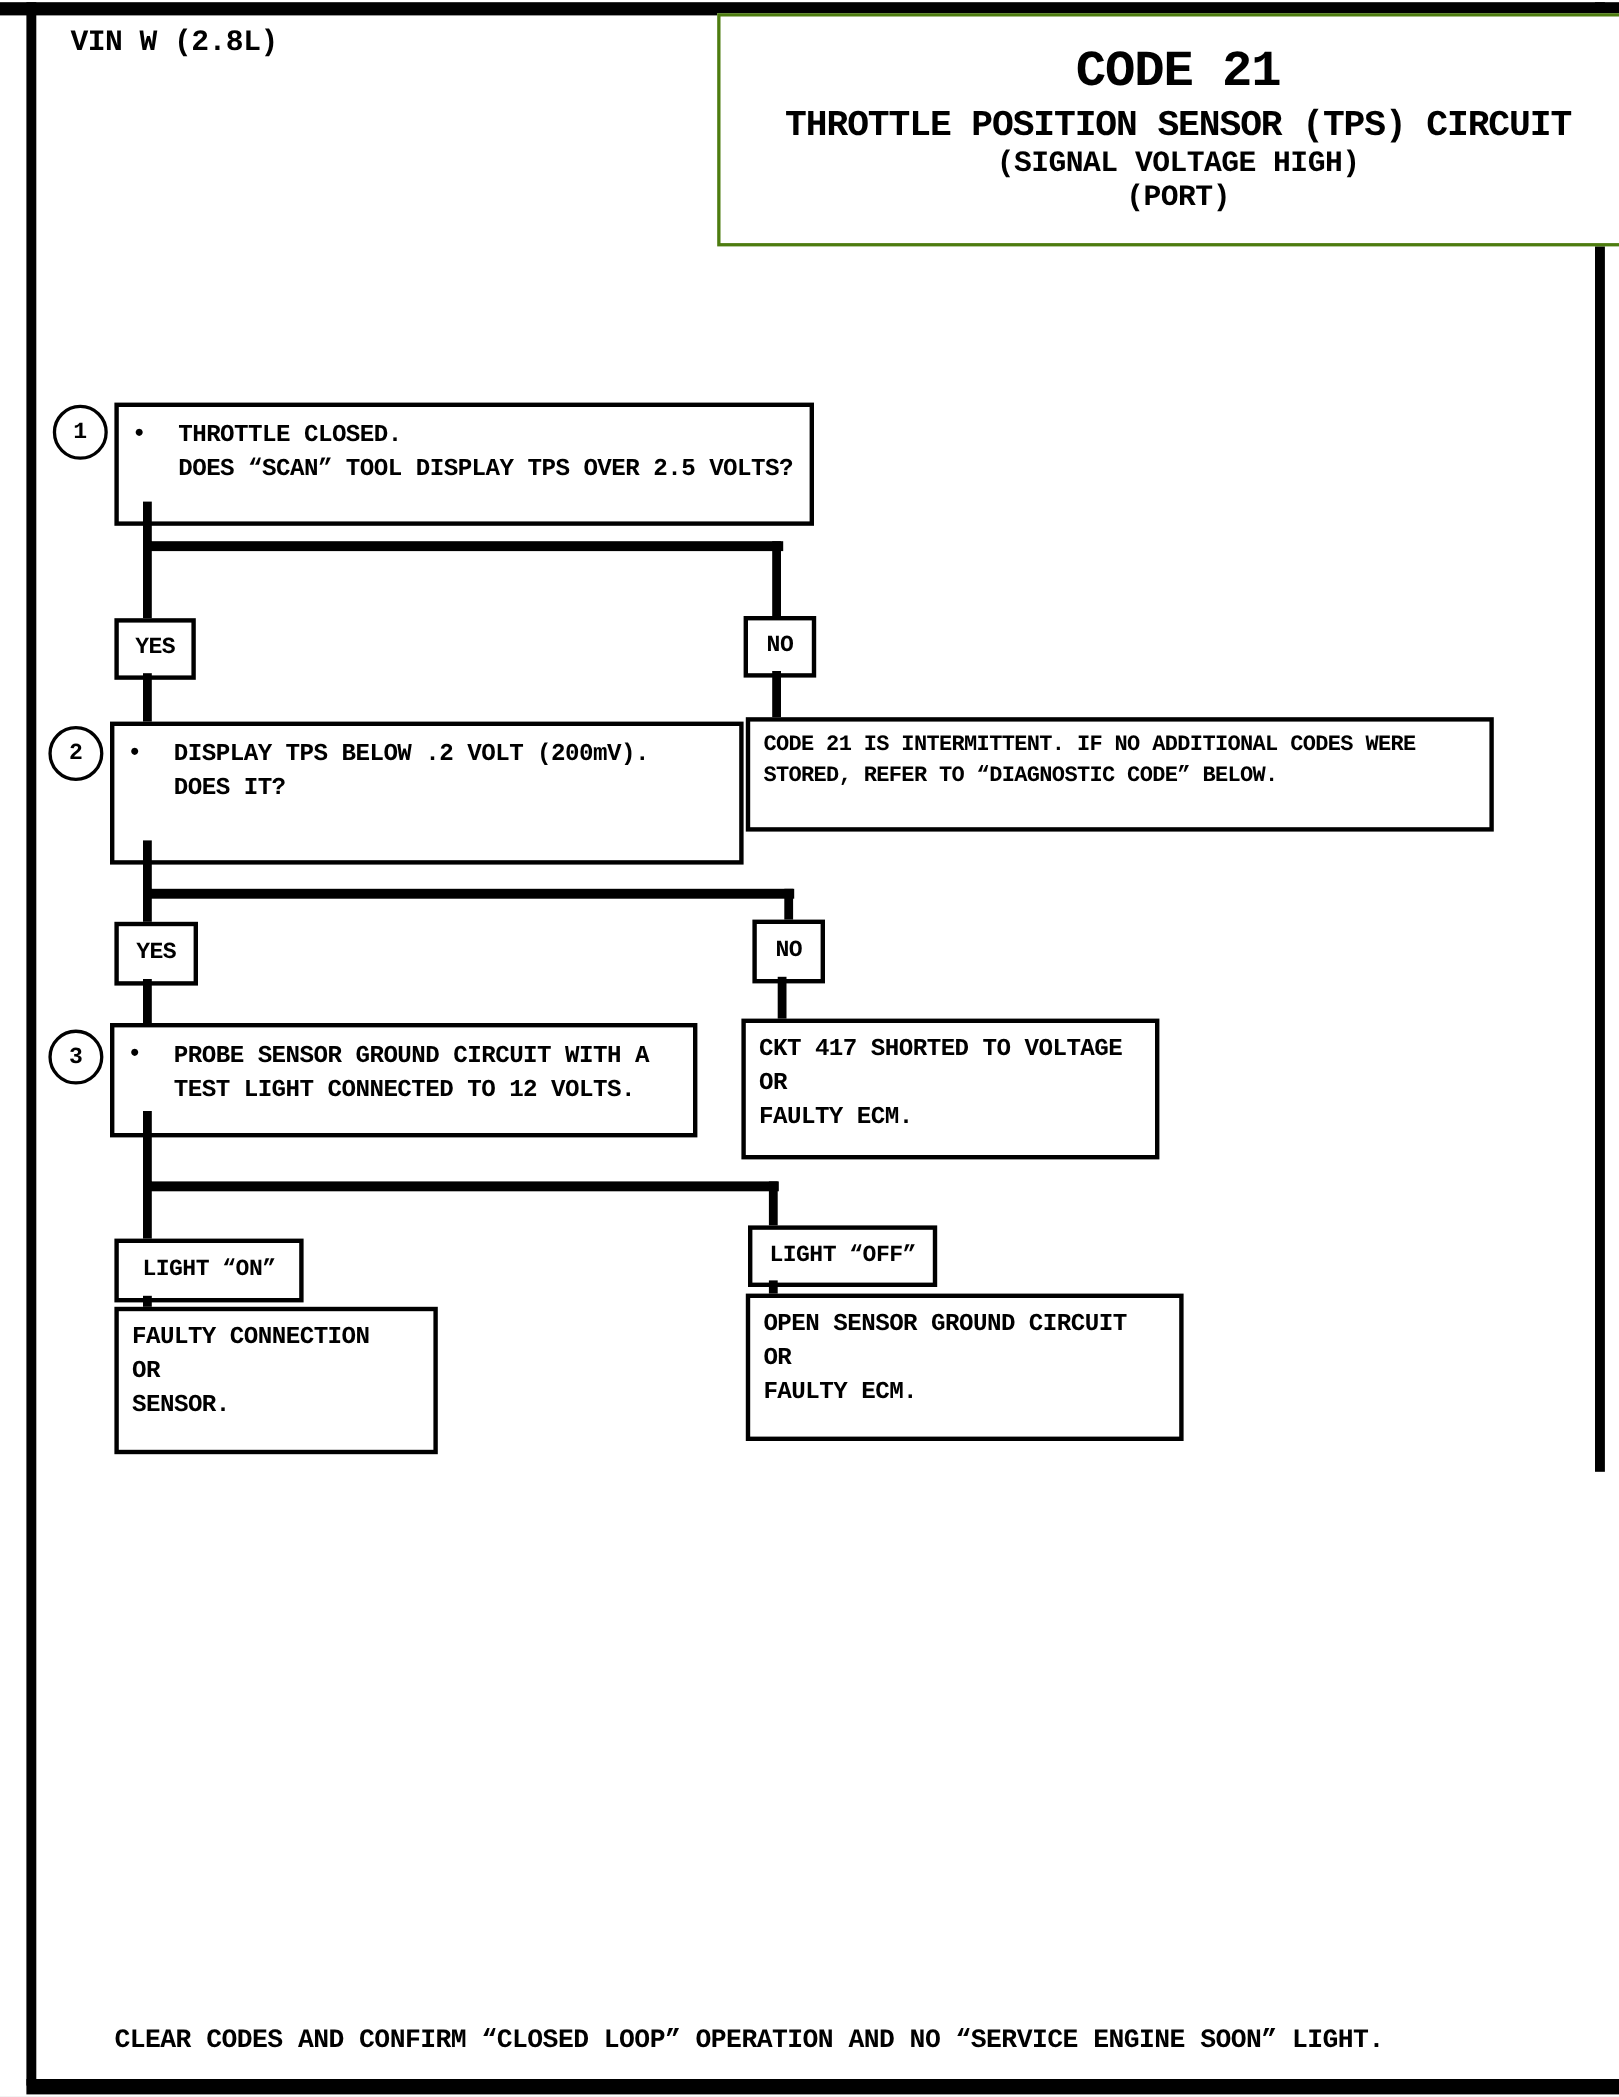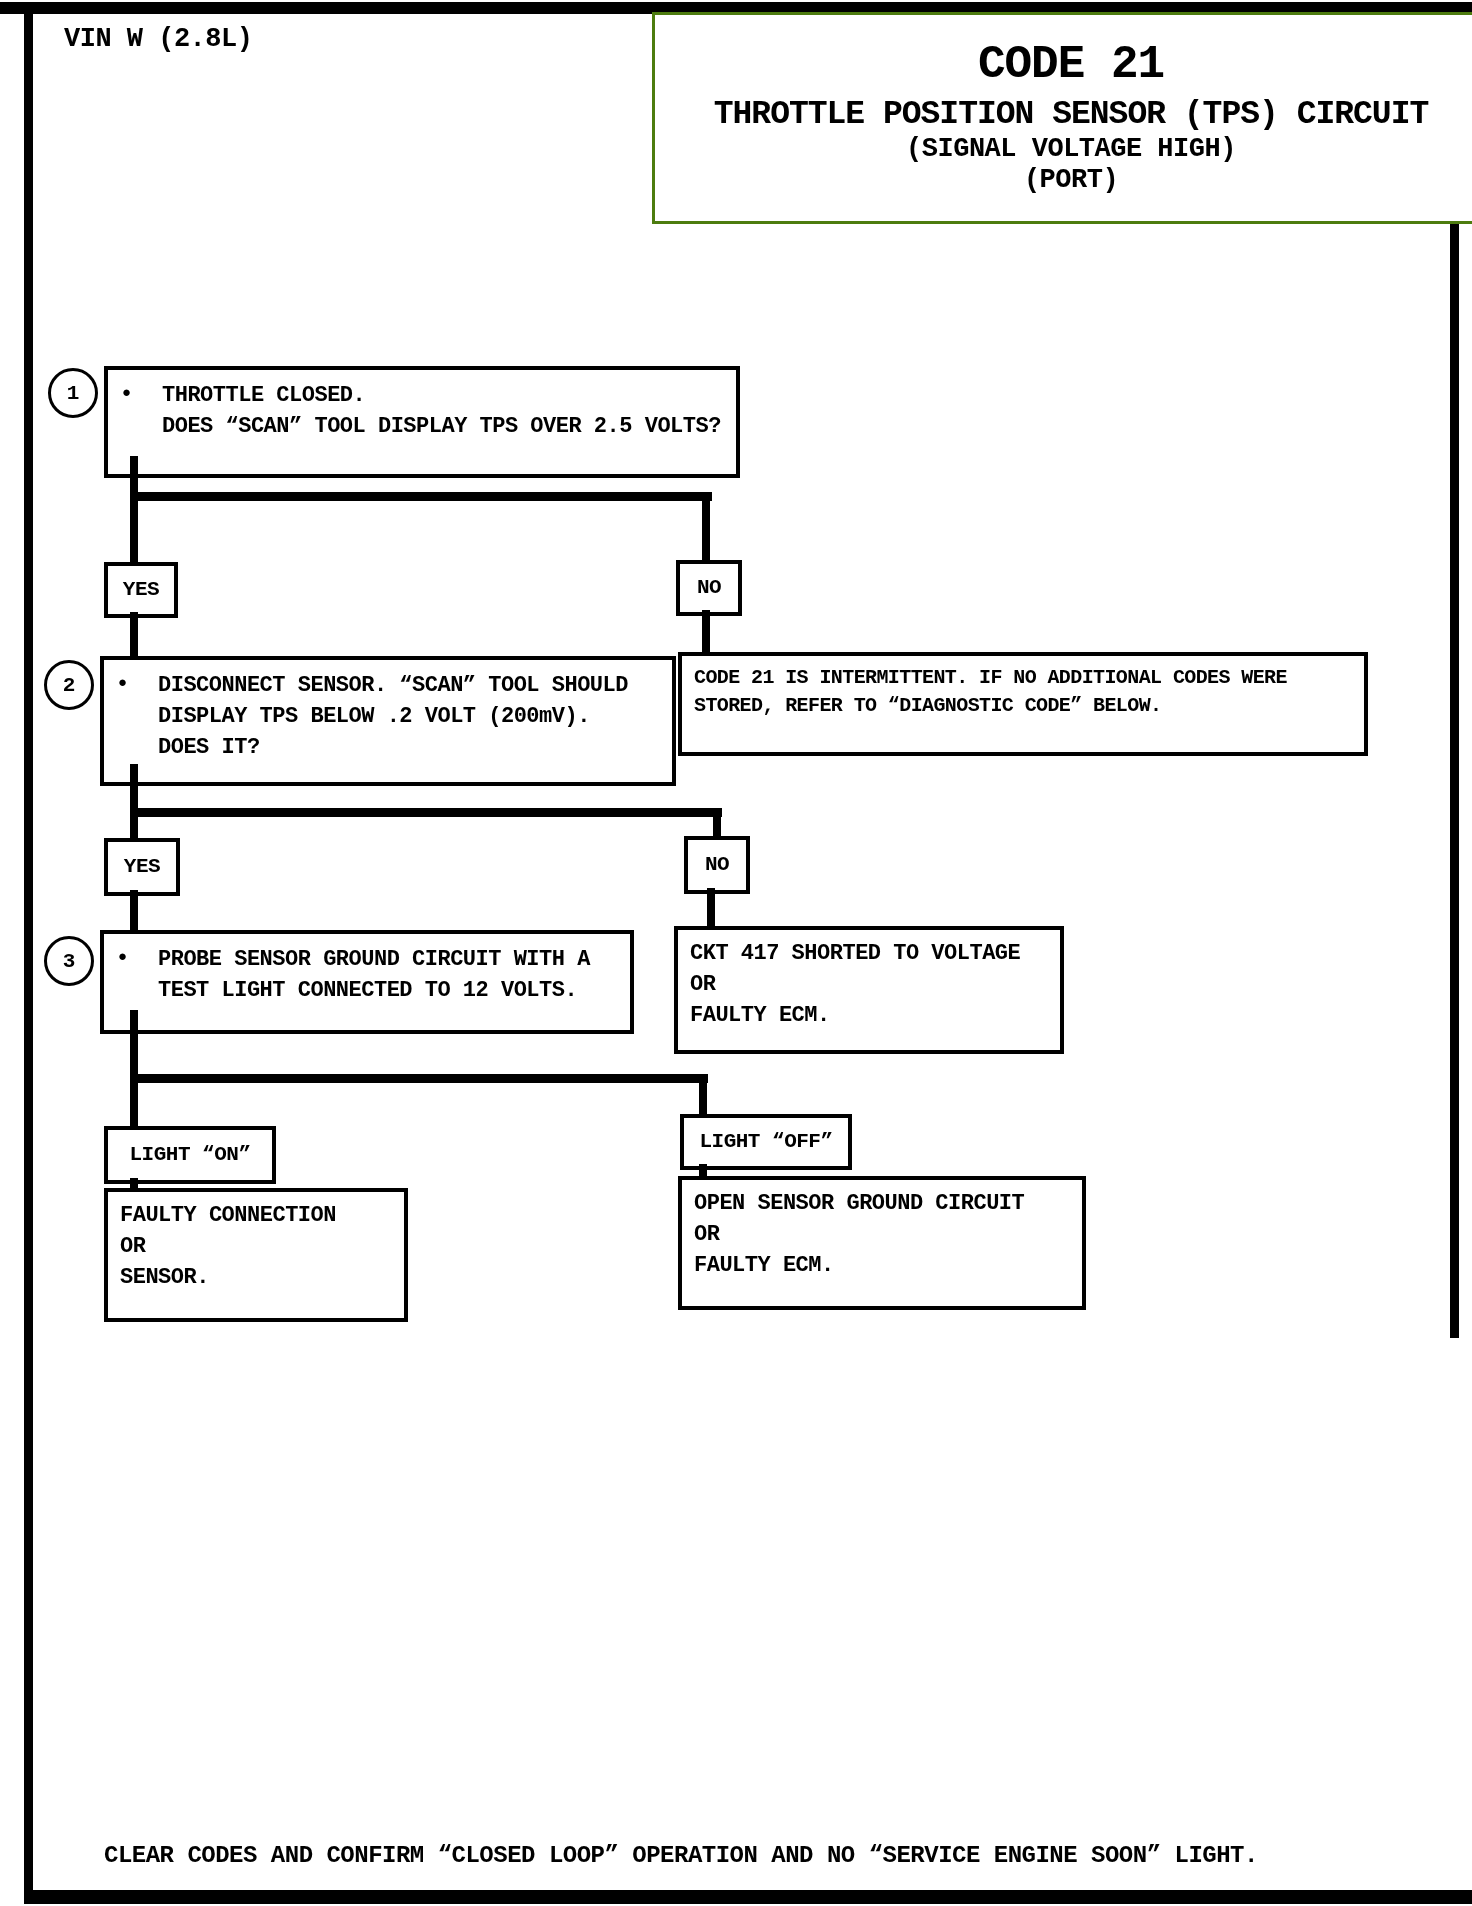--- a/index.html
+++ b/index.html
@@ -34,21 +34,21 @@
     position:absolute;border:4px solid #000;background:#fff;
     font-size:22px;font-weight:700;letter-spacing:-0.5px;line-height:1.42;
   }
   .step-box{display:flex;padding:10px 8px 8px 14px;}
   .bullet{width:40px;flex:0 0 40px;font-size:15px;padding-top:3px;}
   .lines div{white-space:nowrap;}
   .dec-box{
     display:flex;align-items:center;justify-content:center;
     font-size:21px;white-space:nowrap;
   }
-  .res-box{padding:8px 16px 6px 12px;}
+  .res-box{padding:8px 6px 6px 12px;}
   .res-box.tight{font-size:20px;letter-spacing:-0.6px;}
   .footer-note{
     position:absolute;left:104px;top:1842px;
     font-size:24px;font-weight:700;letter-spacing:-0.5px;white-space:nowrap;
   }
 </style>
 </head>
 <body>
 
 <div class="page">
@@ -92,21 +92,20 @@
 
   <div class="bar" style="left:130px;top:612px;width:8px;height:46px;"></div>
   <div class="bar" style="left:702px;top:610px;width:8px;height:44px;"></div>
 
   <div class="num-circle" style="left:44px;top:660px;">
     <span>2</span>
   </div>
   <div class="fbox step-box" style="left:100px;top:656px;width:546px;height:104px;">
     <span class="bullet">●</span>
     <div class="lines">
-      <div>DISCONNECT SENSOR. “SCAN” TOOL SHOULD</div>
       <div>DISPLAY TPS BELOW .2 VOLT (200mV).</div>
       <div>DOES IT?</div>
     </div>
   </div>
 
   <div class="fbox res-box tight" style="left:678px;top:652px;width:654px;height:82px;">
     <div class="lines">
       <div>CODE 21 IS INTERMITTENT.  IF NO ADDITIONAL CODES WERE</div>
       <div>STORED, REFER TO  “DIAGNOSTIC CODE”  BELOW.</div>
     </div>

